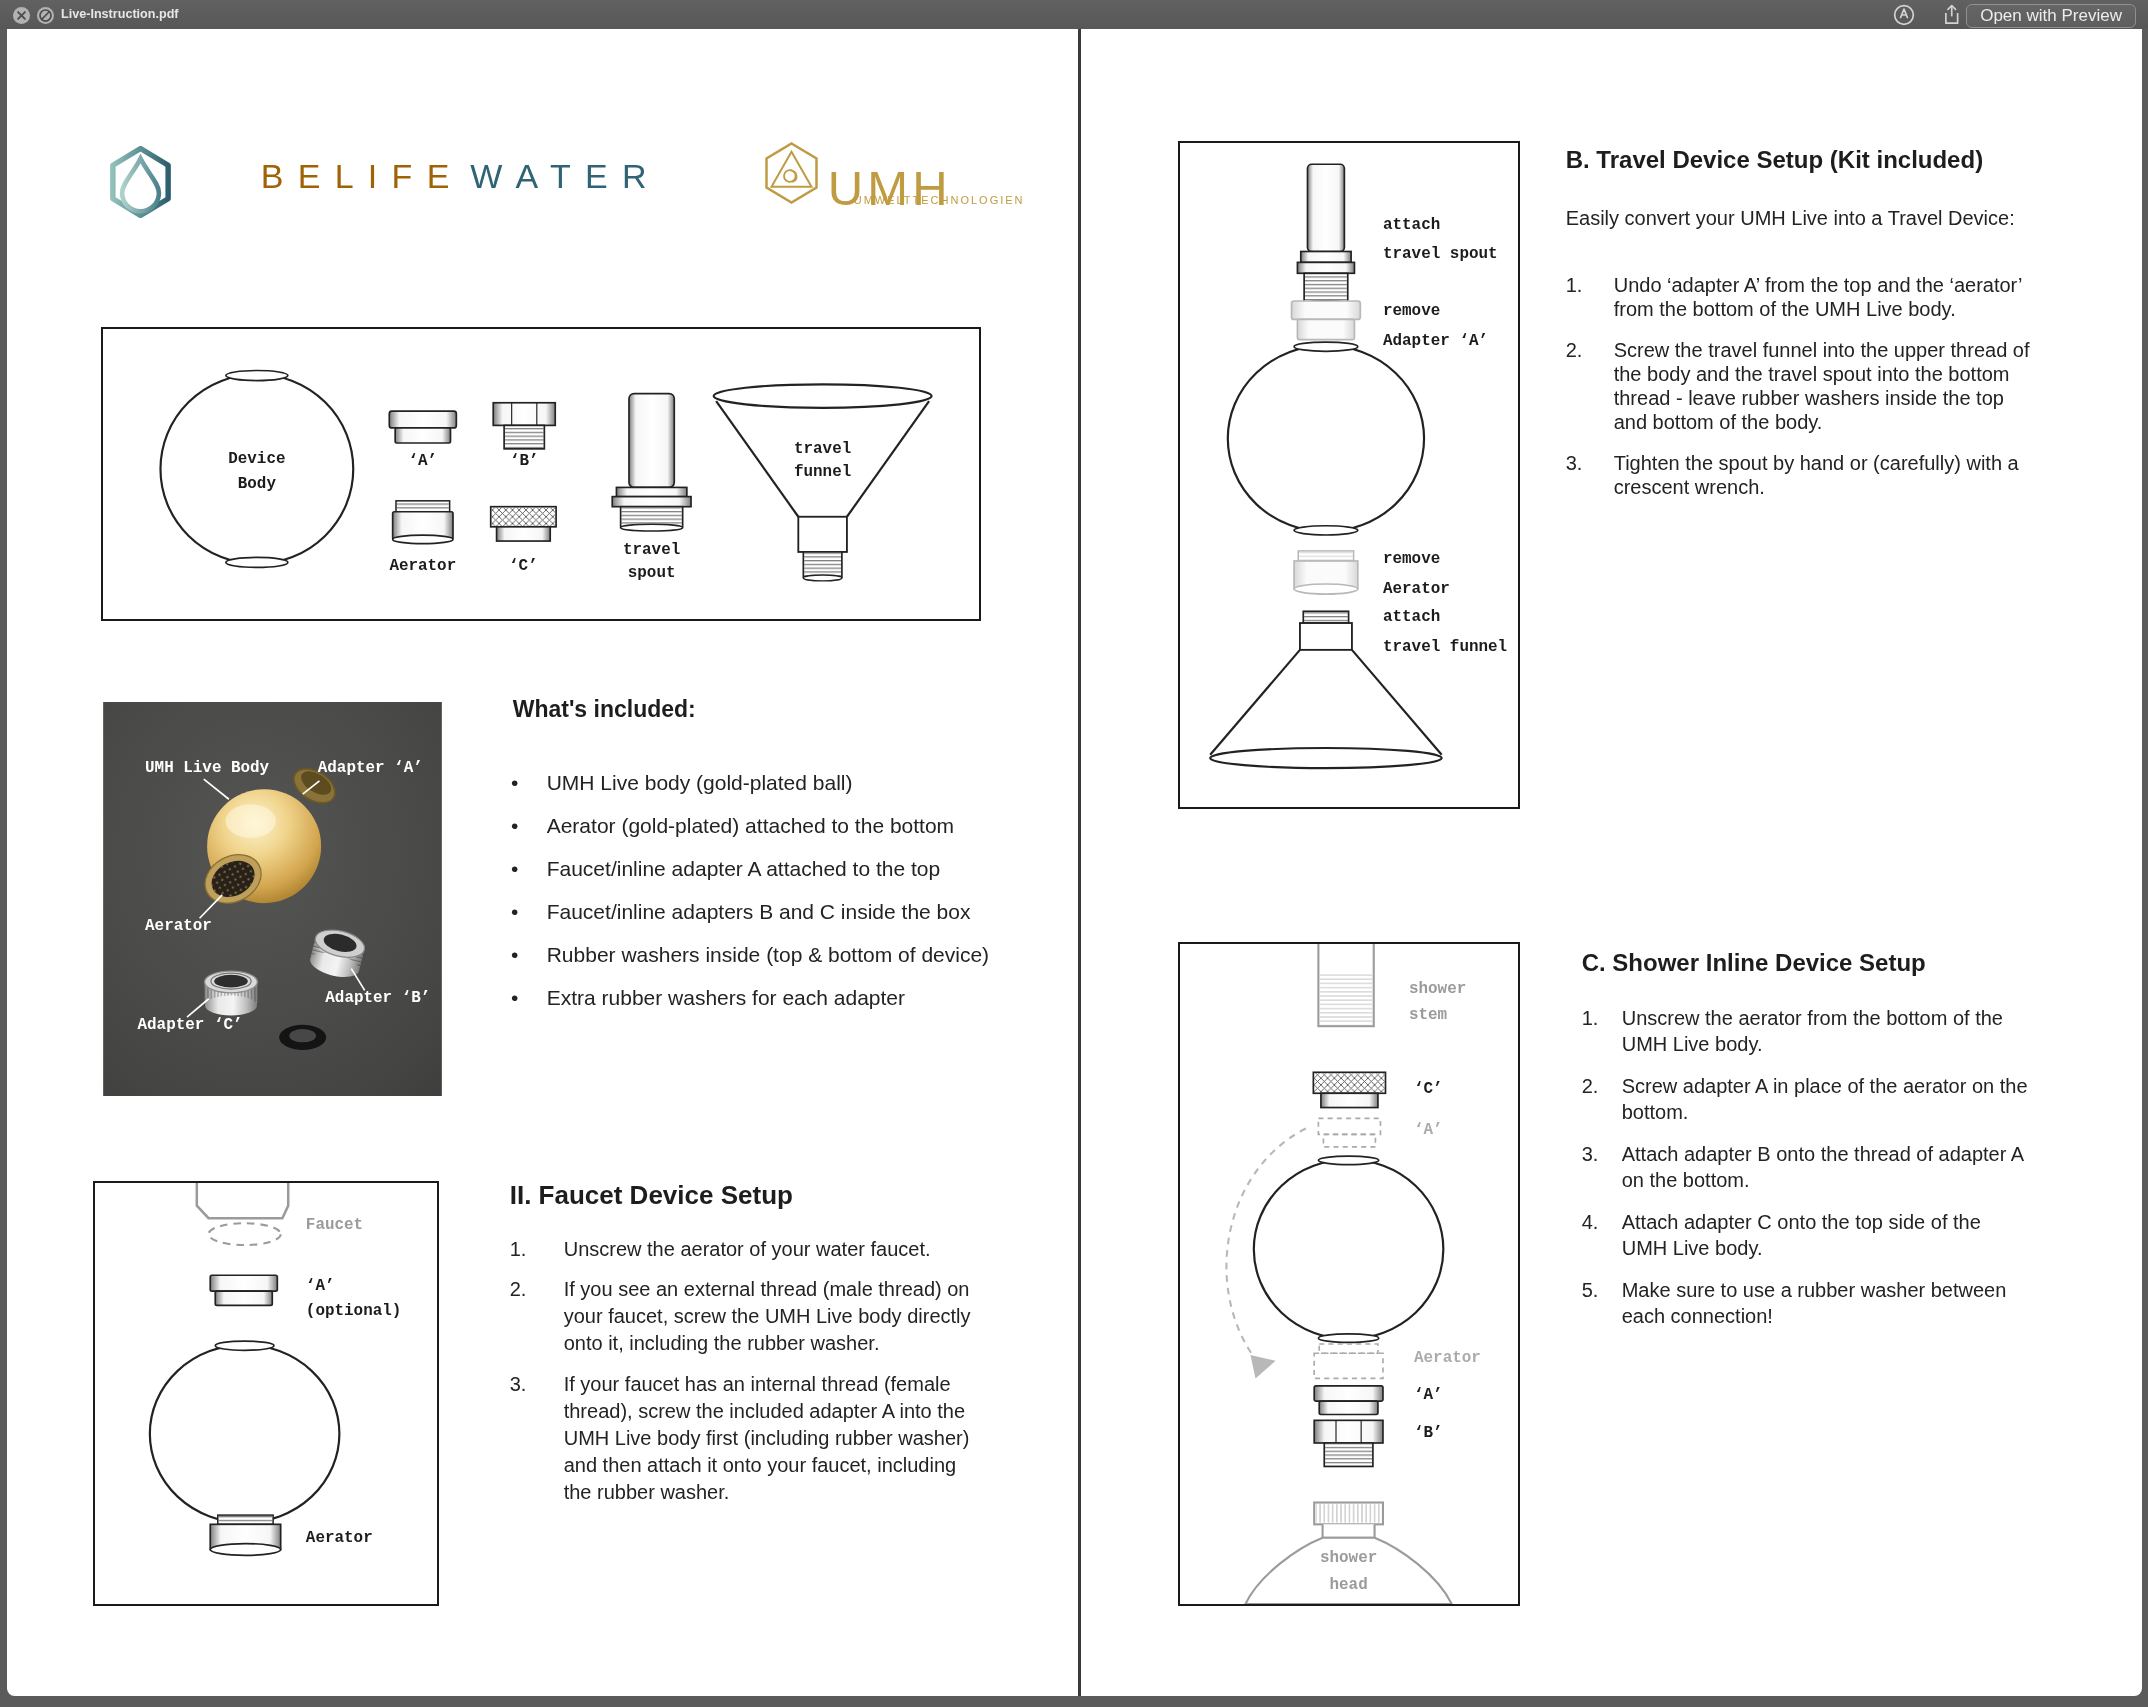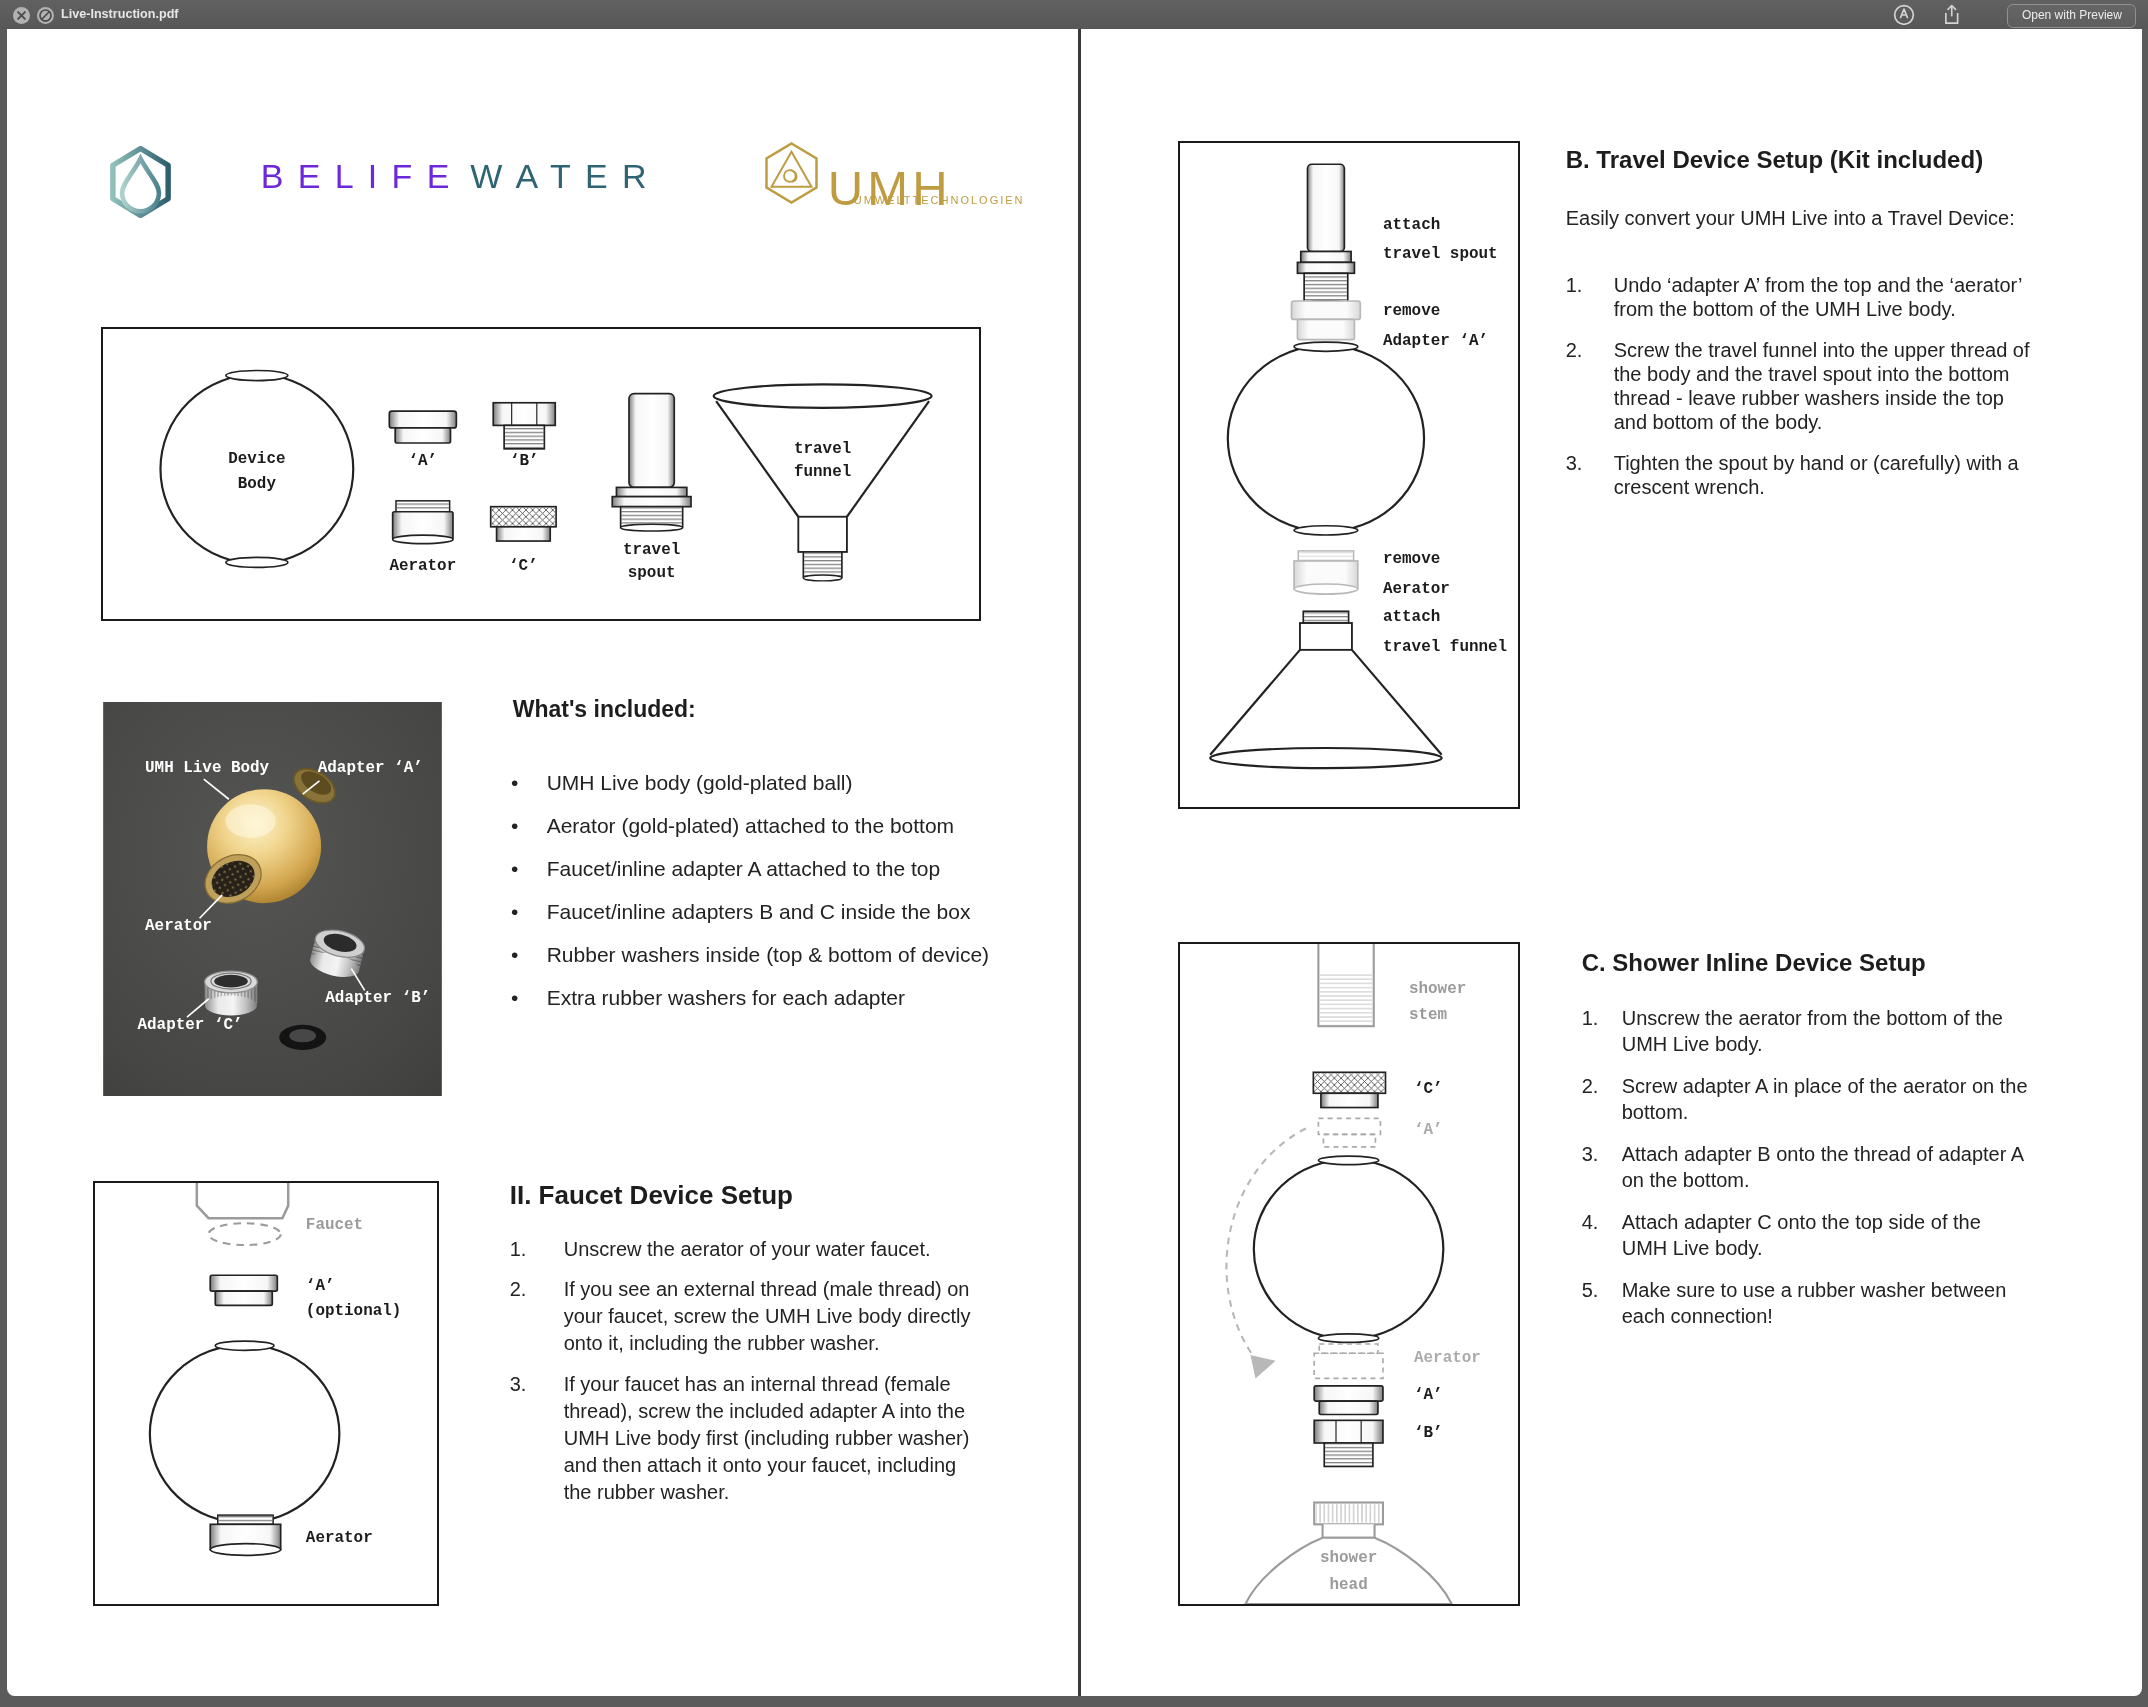--- a/index.html
+++ b/index.html
@@ -8,21 +8,21 @@
     background:#5b5b5b;font-family:"Liberation Sans", sans-serif;
   }
   
   .titlebar{position:absolute;left:0;top:0;width:2148px;height:29px;
     background:linear-gradient(#616161,#575757);}
   .tb-circle{position:absolute;top:6.7px;width:17px;height:17px;border-radius:50%;
     background:#b2b2b2;}
   .tb-title{position:absolute;left:61px;top:0;height:29px;line-height:29px;
     color:#e6e6e6;font-size:12.6px;font-weight:bold;}
   .tb-btn{position:absolute;right:11.7px;top:4.2px;height:22px;padding:0 13.4px;
-    border:0.8px solid #919191;border-radius:5.9px;color:#ececec;font-size:12px;
+    border:0.8px solid #919191;border-radius:5.9px;color:#ececec;font-size:17px;
     line-height:21px;background:rgba(255,255,255,0.04);}
   
   .content{position:absolute;left:6.7px;top:29px;width:2135px;height:1667px;
     background:#ffffff;border-radius:0 0 7.6px 7.6px;}
   .divider{position:absolute;left:1071px;top:0;width:3.4px;height:100%;background:#3a3a3a;}
   .abs{position:absolute;}
   
   .h-doc{position:absolute;font-weight:bold;color:#1d1d1d;}
   .body-txt{position:absolute;color:#232323;}
   .blist{position:absolute;left:491px;top:732px;width:571px;}
@@ -90,21 +90,21 @@
       </linearGradient>
       <linearGradient id="bl-drop" x1="0" y1="0" x2="1" y2="0">
         <stop offset="0" stop-color="#aed2cd"></stop>
           <stop offset="1" stop-color="#4b818d"></stop>
       </linearGradient>
     </defs>
     <path d="M40 3 L73 23 L73 63 L40 83 L7 63 L7 23 Z" fill="none" stroke="url(#bl-hex)" stroke-width="6.5" stroke-linejoin="round"></path>
     <path d="M40 15 C50 34 62 45 62 56 A22 22 0 1 1 18 56 C18 45 30 34 40 15 Z" fill="#fff" stroke="url(#bl-drop)" stroke-width="5.5"></path>
   </svg>
   <div class="belife-text">
-    <span style="color:#6d28d9;">BELIFE</span><span style="display:inline-block;width:6.7px;"></span><span style="color:#2e6474;">WATER</span>
+    <span style="color:#a16207;">BELIFE</span><span style="display:inline-block;width:6.7px;"></span><span style="color:#2e6474;">WATER</span>
   </div>
 
   <svg class="abs" style="left:755px;top:112px;" width="59" height="65" viewBox="0 0 70 78">
     <path d="M35 3 L65 21 L65 56 L35 74 L5 56 L5 21 Z" fill="none" stroke="#bf9c42" stroke-width="3"></path>
     <path d="M35 13 L59 55 L11 55 Z" fill="none" stroke="#bf9c42" stroke-width="2.4"></path>
     <circle cx="33" cy="42" r="7" fill="none" stroke="#bf9c42" stroke-width="2.2"></circle>
     <path d="M33 35 C42 36 44 46 36 49" fill="none" stroke="#bf9c42" stroke-width="2.2"></path>
   </svg>
   <div class="umh-text">UMH</div>
   <div class="umh-sub">UMWELTTECHNOLOGIEN</div>

